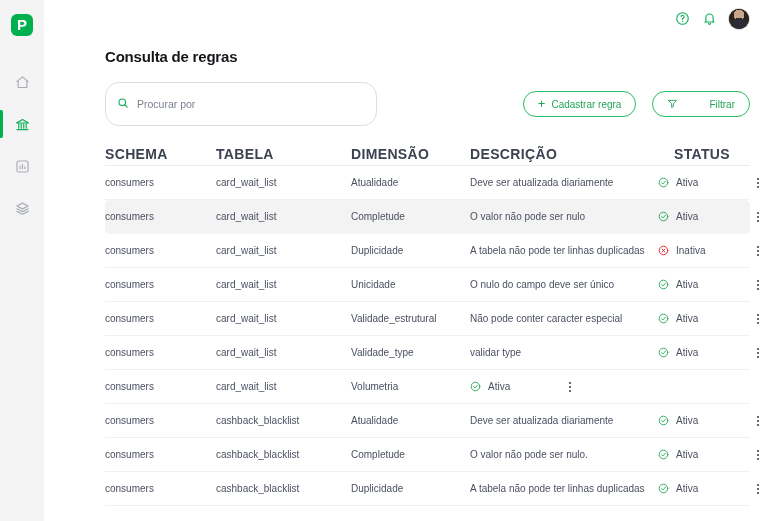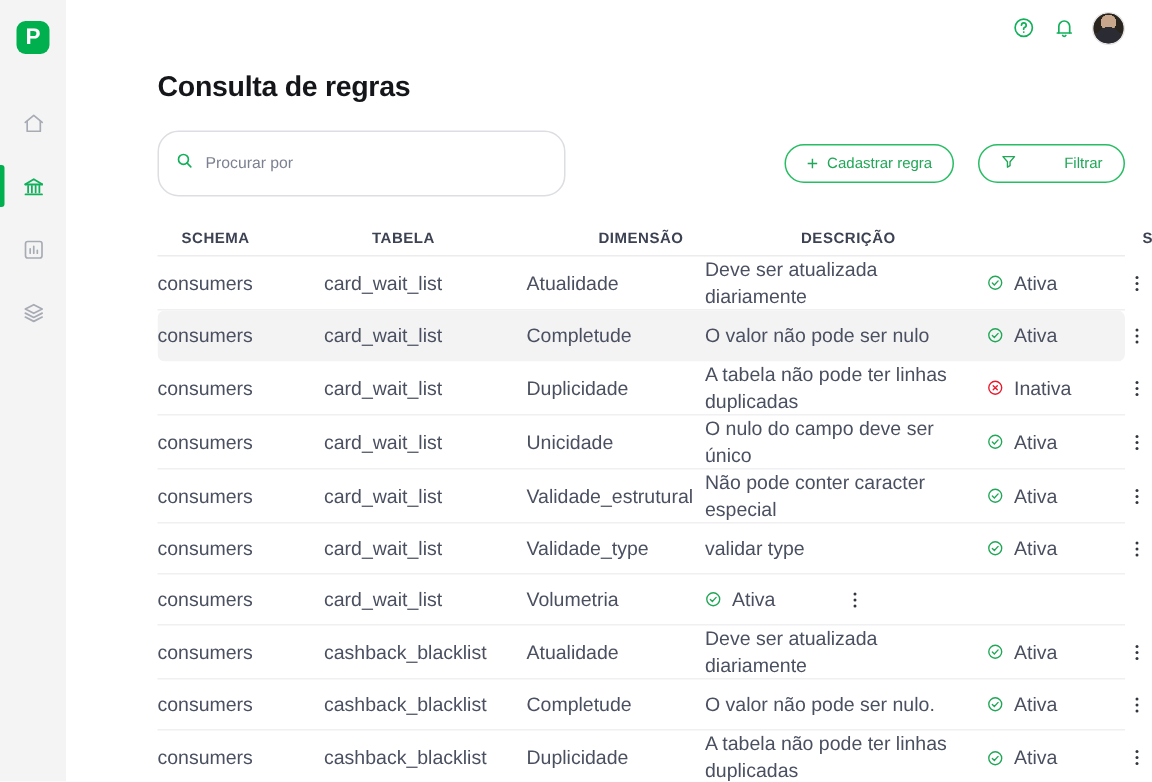--- a/index.html
+++ b/index.html
@@ -128,21 +128,21 @@
     background:
       radial-gradient(circle at 50% 88%, #2b2b33 0 42%, rgba(0,0,0,0) 43%),
       radial-gradient(circle at 50% 30%, #c8a68c 0 30%, rgba(0,0,0,0) 31%),
       radial-gradient(circle at 22% 26%, #2a241f 0 38%, rgba(0,0,0,0) 39%),
       radial-gradient(circle at 78% 26%, #2a241f 0 38%, rgba(0,0,0,0) 39%),
       linear-gradient(#4a4038, #2f2a26);
   }
 
   .page-title {
     margin: 11px 0 0 61px;
-    font-size: 19px;
+    font-size: 15px;
     font-weight: 700;
     color: #15161a;
     letter-spacing: -0.2px;
   }
 
   .toolbar {
     margin: 17px 0 0 0;
     padding: 0 18px 0 61px;
     display: flex;
     align-items: center;
@@ -200,41 +200,40 @@
     margin: 17px 0 0 0;
     padding: 0 18px 0 61px;
   }
   .thead {
     display: flex;
     align-items: center;
     height: 23px;
     border-bottom: 1px solid #ececee;
   }
   .th {
-    font-size: 10px;
+    font-size: 14px;
     font-weight: 700;
     color: #3c4252;
     letter-spacing: 0.35px;
-    margin-left: 16px;
   }
 
   .col-schema   { width: 111px; flex: 0 0 111px; }
   .col-tabela   { width: 135px; flex: 0 0 135px; }
   .col-dimensao { width: 119px; flex: 0 0 119px; }
   .col-desc     { width: 188px; flex: 0 0 188px; }
   .col-status   { width: 88px;  flex: 0 0 88px; text-align: center; }
   .col-menu     { width: 24px;  flex: 0 0 24px; display:flex; align-items:center; justify-content:center;}
   .col-expand   { width: 24px;  flex: 0 0 24px; display:flex; align-items:center; justify-content:center;}
 
   .row {
     display: flex;
     align-items: center;
     min-height: 34px;
     border-bottom: 1px solid #f0f0f2;
-    font-size: 13px;
+    font-size: 10px;
     color: #4a5060;
     position: relative;
   }
   .row.highlight {
     background: #f3f3f4;
     border-radius: 5px;
     border-bottom-color: transparent;
   }
   .row .cell { padding-right: 6px; line-height: 1.35; }
 

